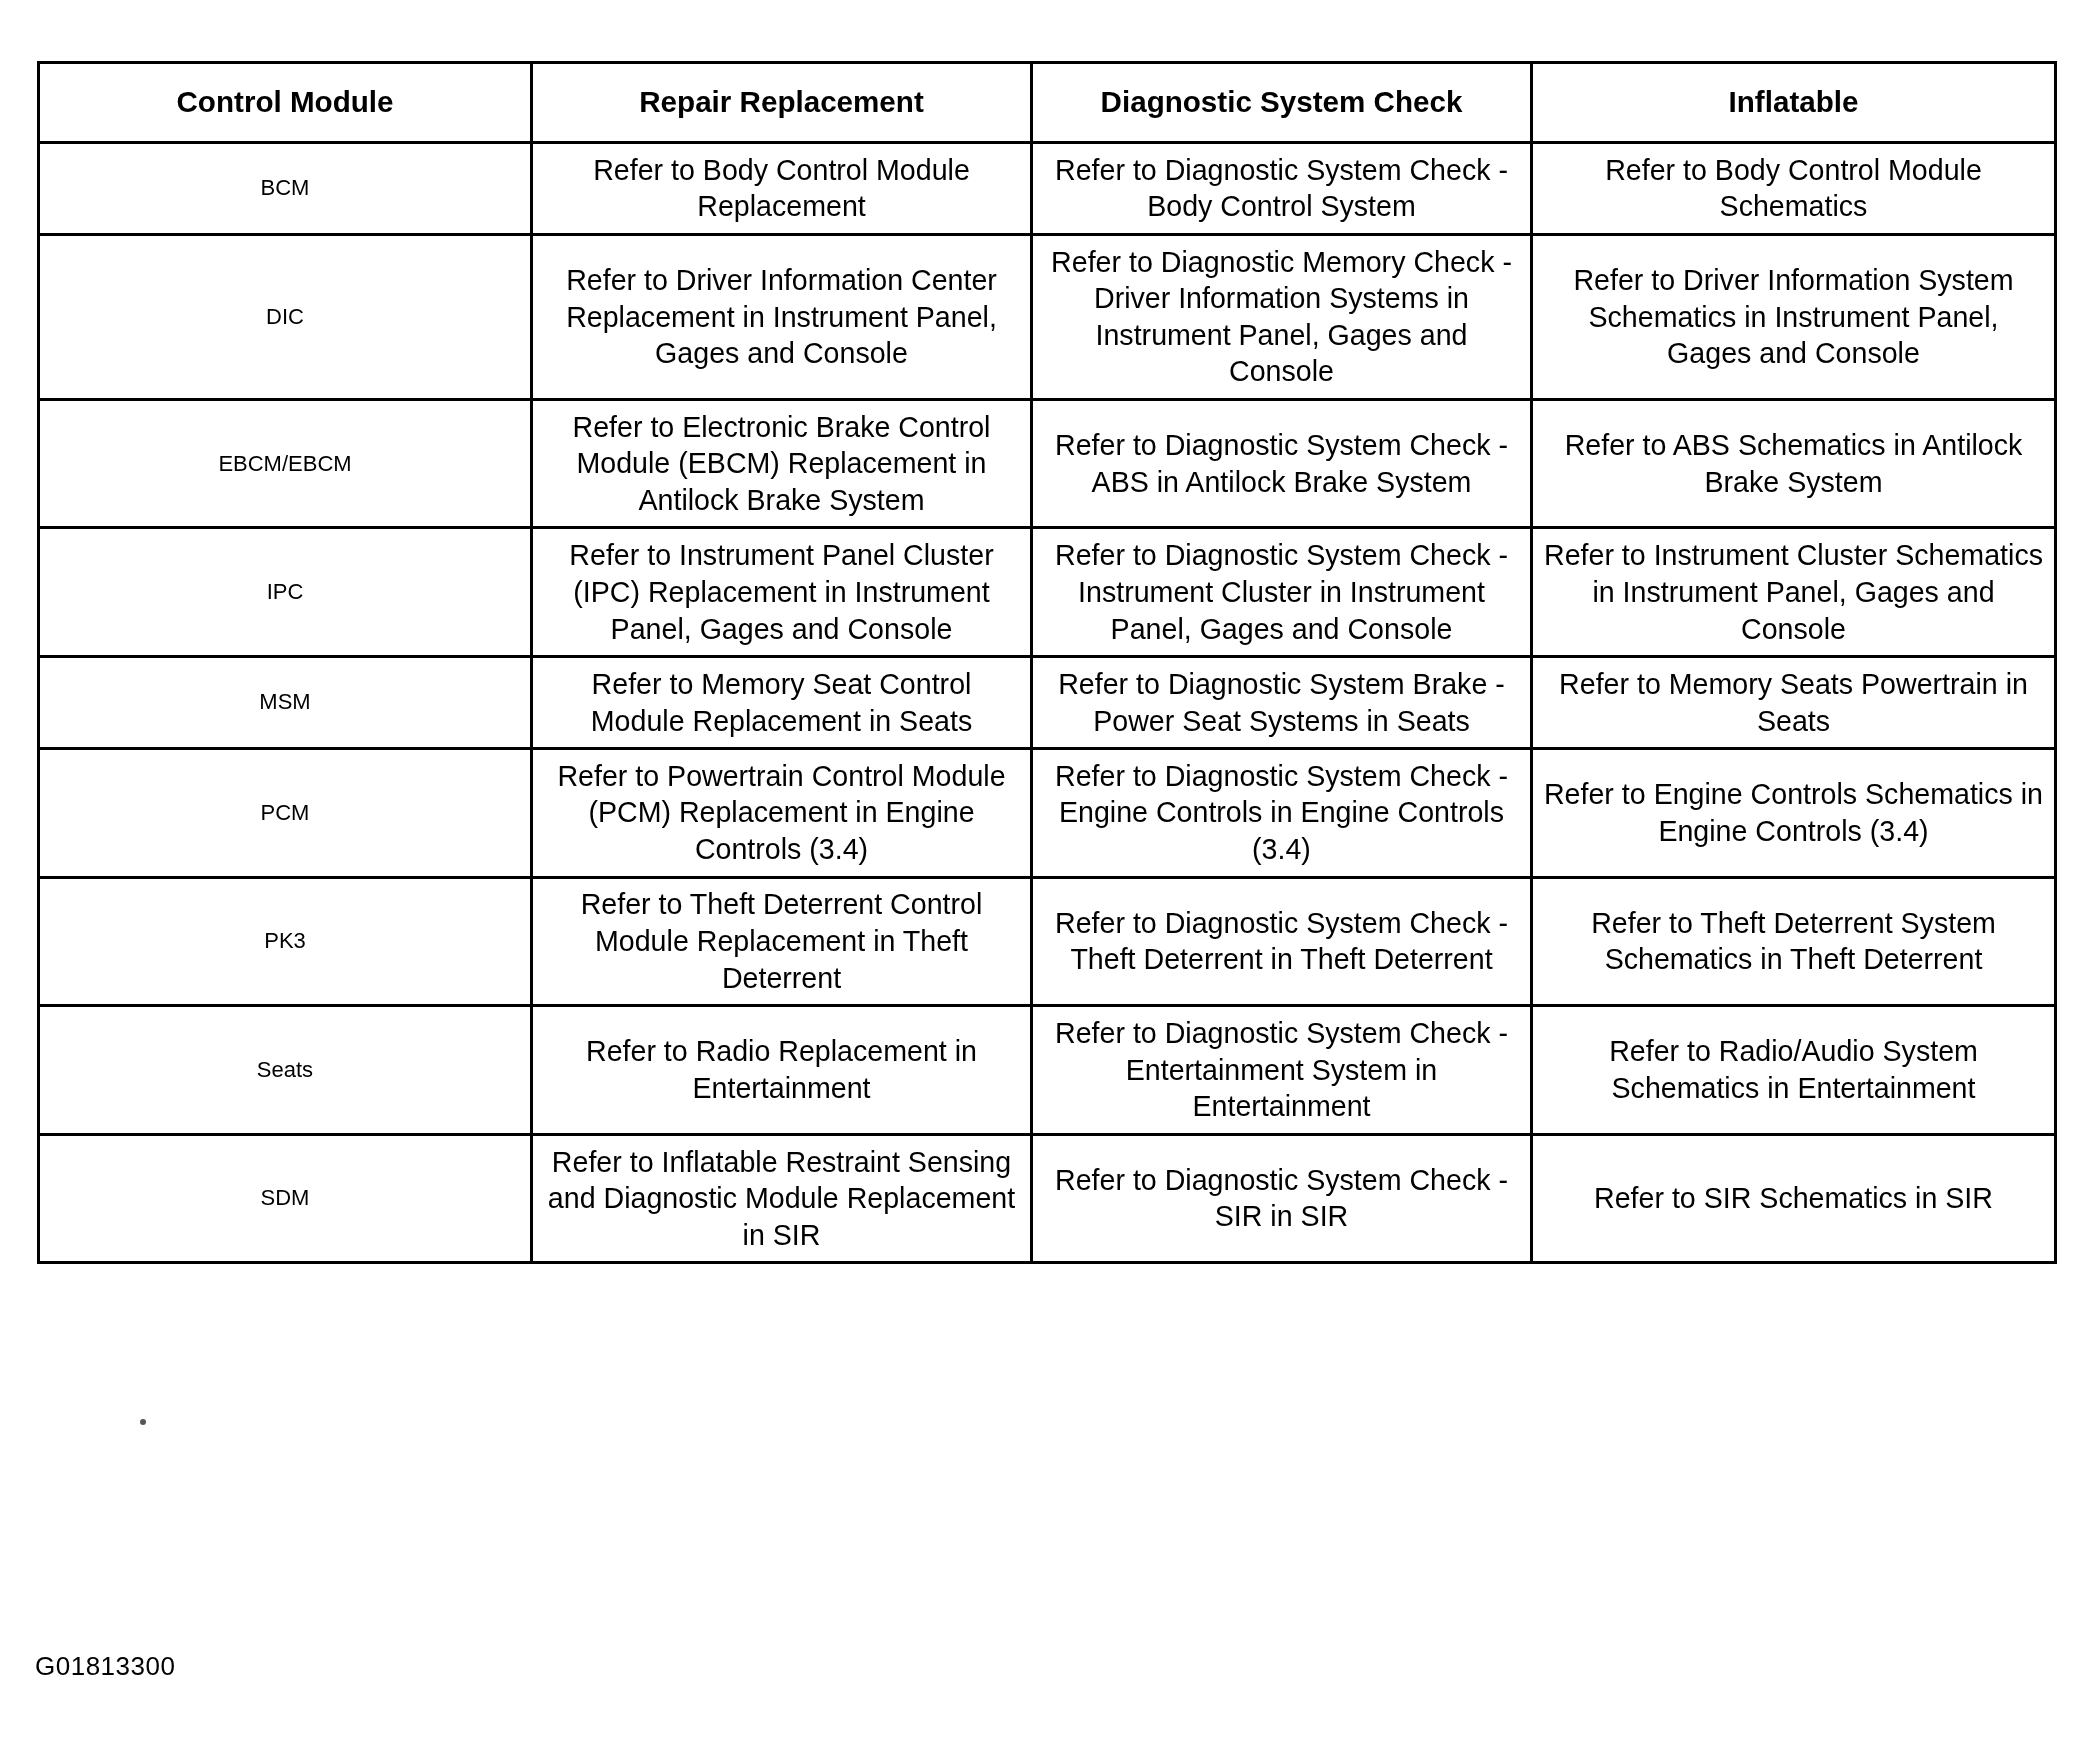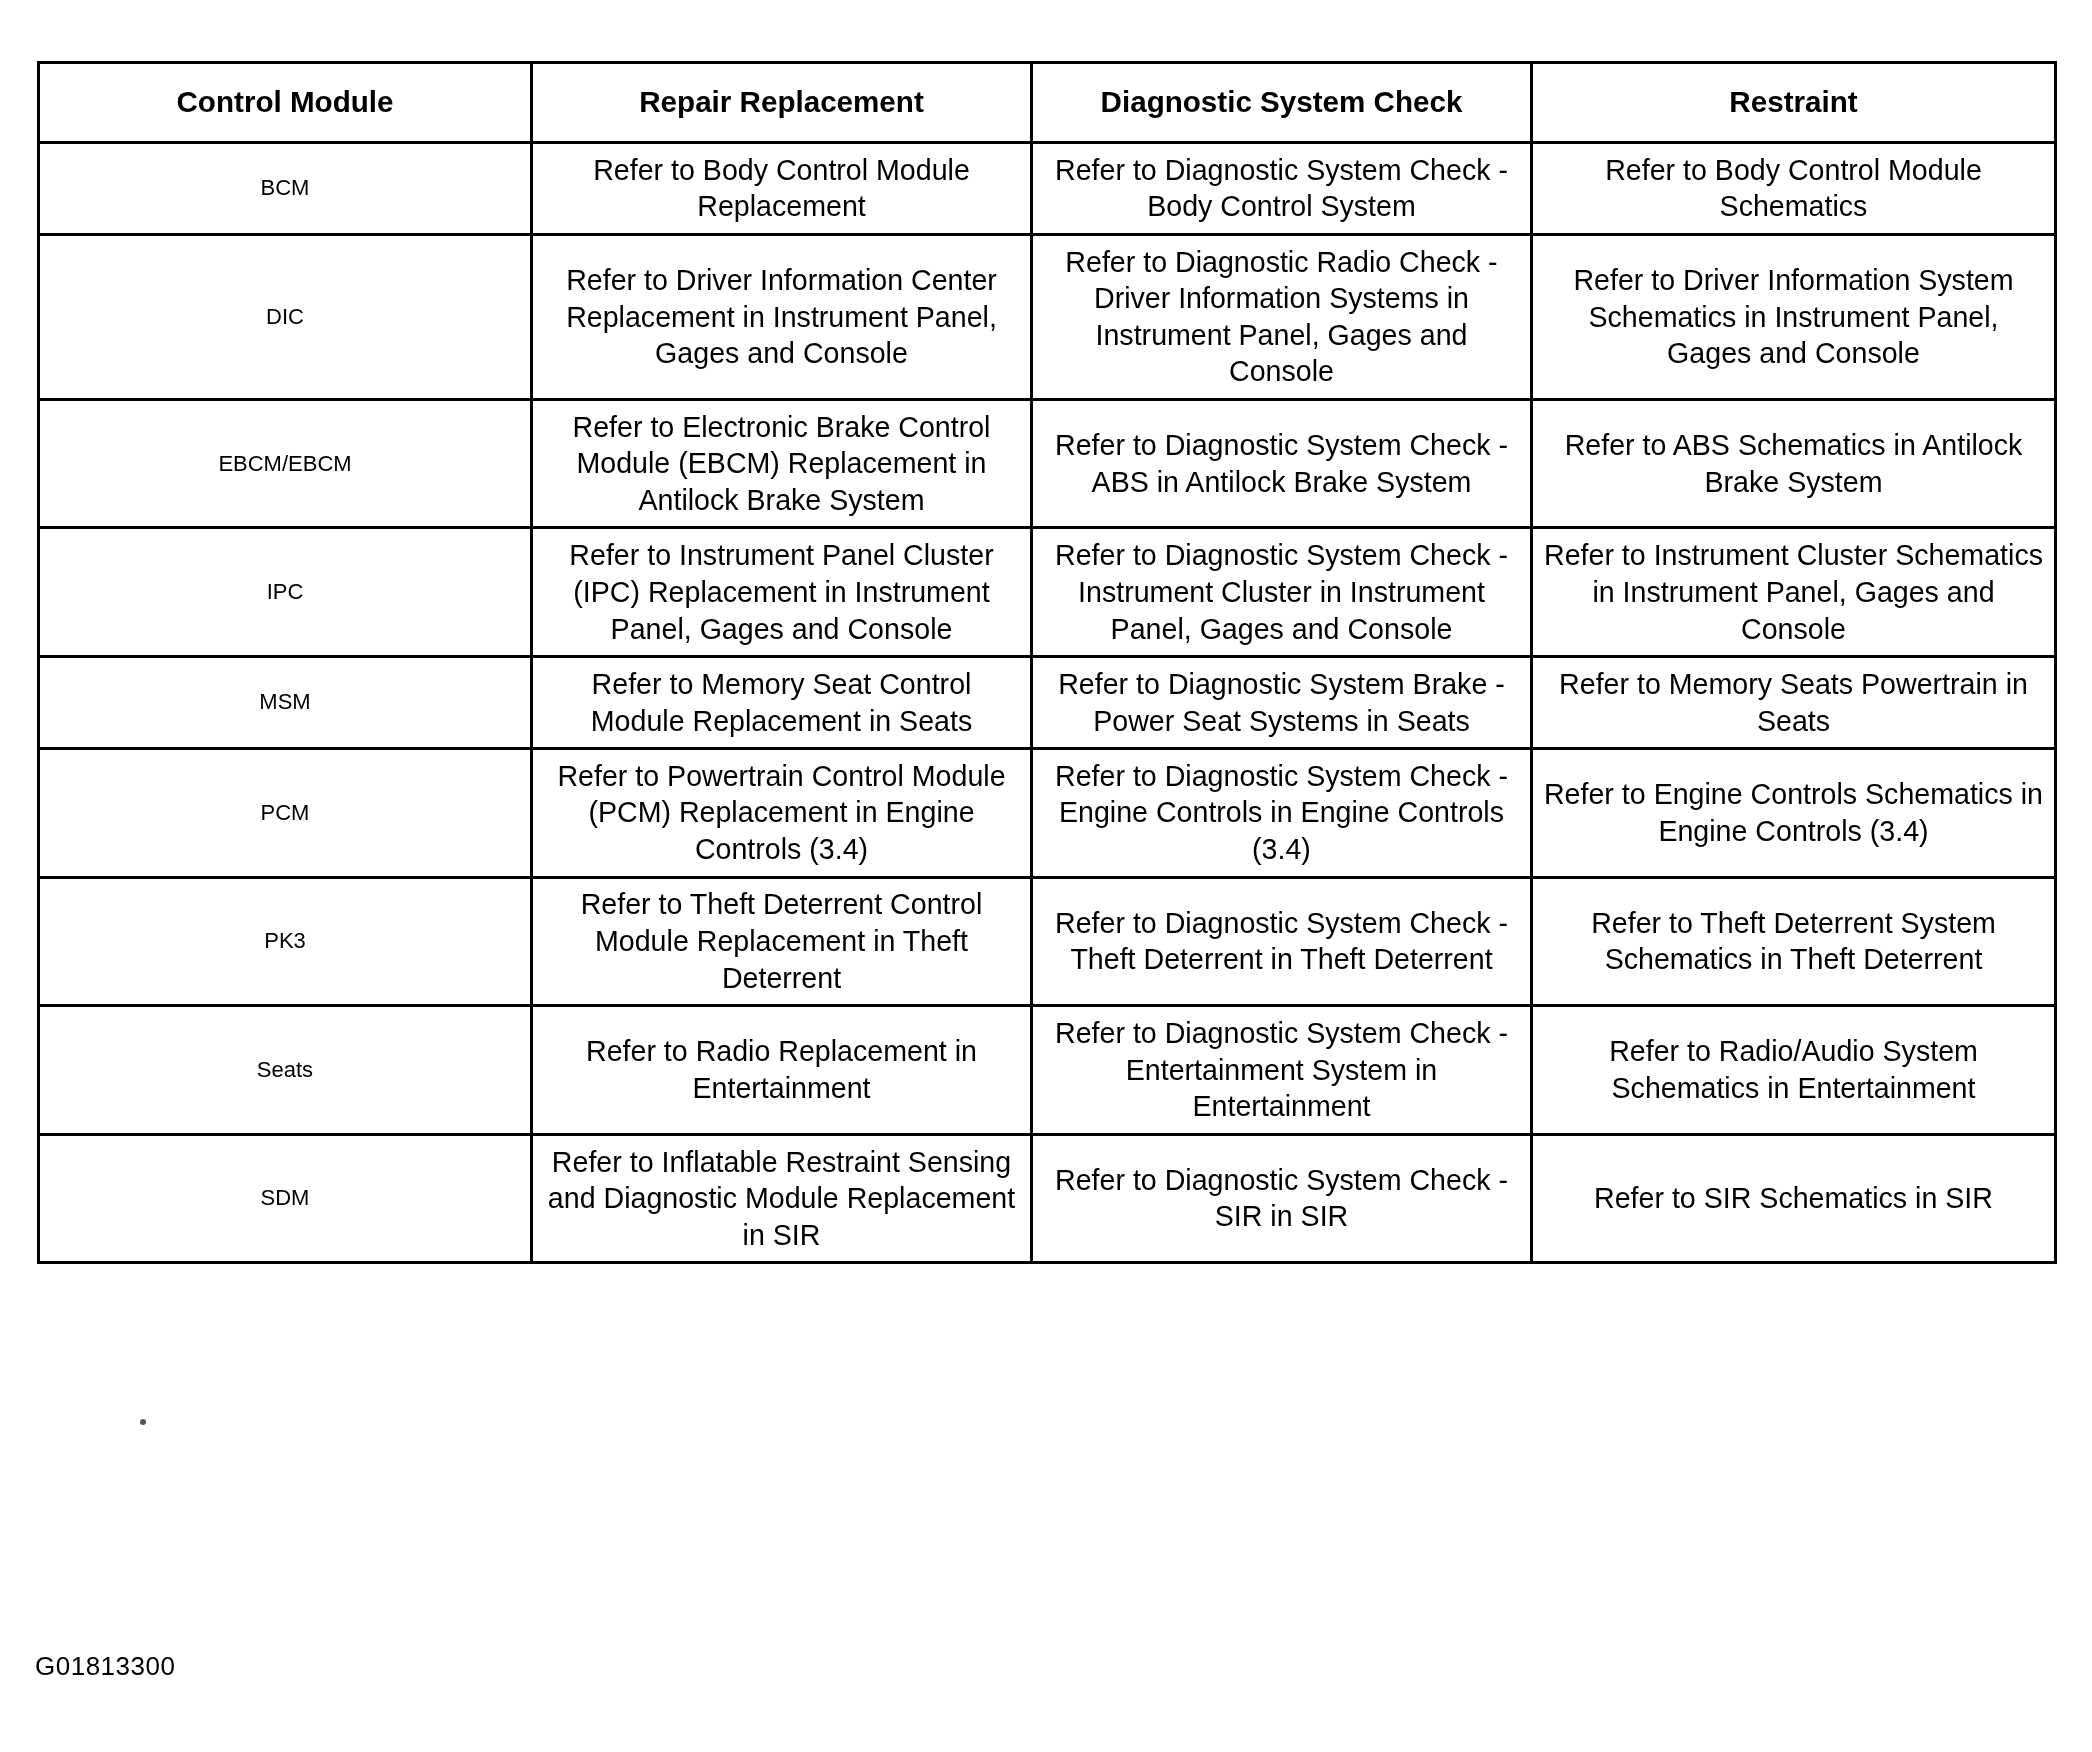--- a/index.html
+++ b/index.html
@@ -84,34 +84,34 @@
       <col class="c1">
         <col class="c2">
         <col class="c3">
         <col class="c4">
     </colgroup>
     <thead>
       <tr>
         <th>Control Module</th>
         <th>Repair Replacement</th>
         <th>Diagnostic System Check</th>
-        <th>Restraint</th>
+        <th>Inflatable</th>
       </tr>
     </thead>
     <tbody id="table-body">
         <tr>
           <td class="module-cell">BCM</td>
           <td class="ref-cell"><span>Refer to </span><span class="ital">Body Control Module Replacement</span></td>
           <td class="ref-cell"><span>Refer to </span><span class="ital">Diagnostic System Check - Body Control System</span></td>
           <td class="ref-cell"><span>Refer to </span><span class="ital">Body Control Module Schematics</span></td>
         </tr>
         <tr>
           <td class="module-cell">DIC</td>
           <td class="ref-cell"><span>Refer to </span><span class="ital">Driver Information Center Replacement</span><span> in Instrument Panel, Gages and Console</span></td>
-          <td class="ref-cell"><span>Refer to </span><span class="ital">Diagnostic Radio Check - Driver Information Systems</span><span> in Instrument Panel, Gages and Console</span></td>
+          <td class="ref-cell"><span>Refer to </span><span class="ital">Diagnostic Memory Check - Driver Information Systems</span><span> in Instrument Panel, Gages and Console</span></td>
           <td class="ref-cell"><span>Refer to </span><span class="ital">Driver Information System Schematics</span><span> in Instrument Panel, Gages and Console</span></td>
         </tr>
         <tr>
           <td class="module-cell">EBCM/EBCM</td>
           <td class="ref-cell"><span>Refer to </span><span class="ital">Electronic Brake Control Module (EBCM) Replacement</span><span> in Antilock Brake System</span></td>
           <td class="ref-cell"><span>Refer to </span><span class="ital">Diagnostic System Check - ABS</span><span> in Antilock Brake System</span></td>
           <td class="ref-cell"><span>Refer to </span><span class="ital">ABS Schematics</span><span> in Antilock Brake System</span></td>
         </tr>
         <tr>
           <td class="module-cell">IPC</td>

